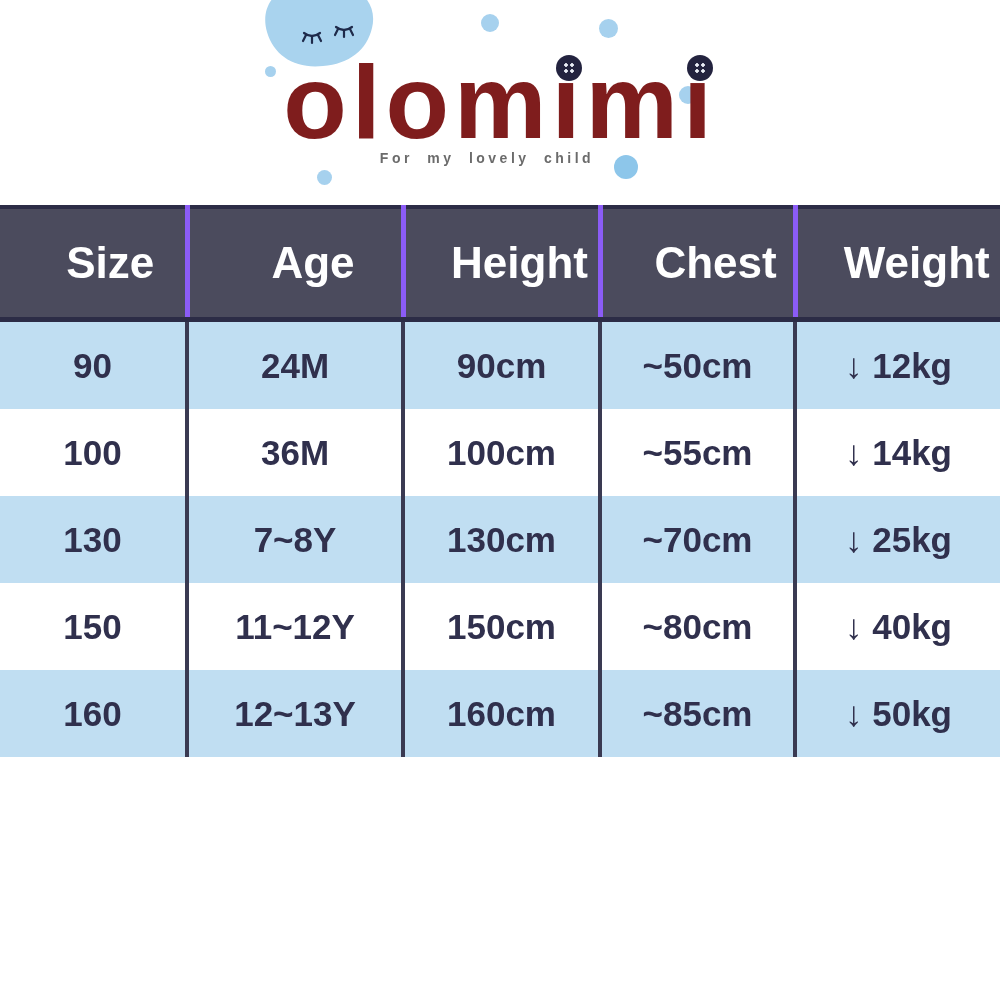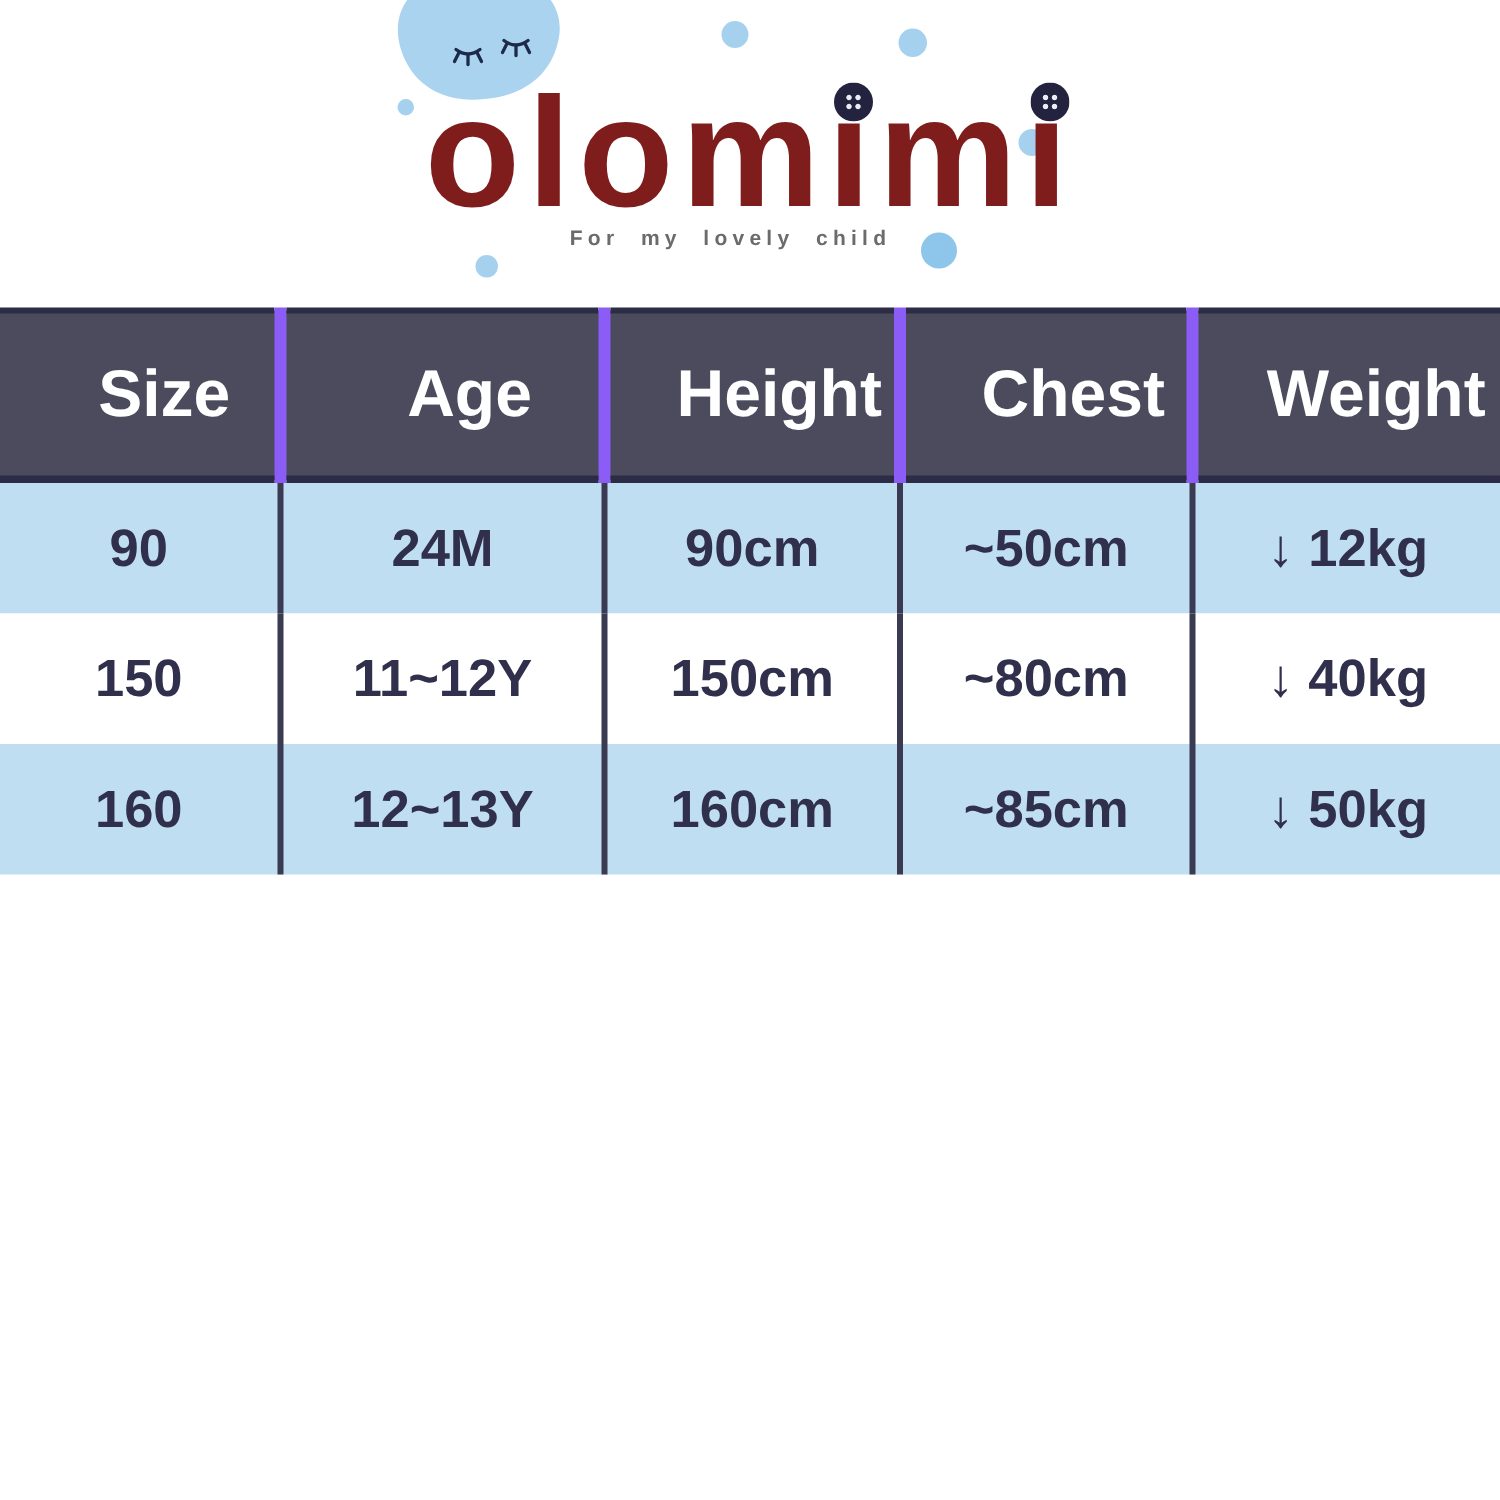--- a/index.html
+++ b/index.html
@@ -42,21 +42,21 @@
   
   table.size-table{
     position:absolute;top:205px;left:0;width:1000px;
     border-collapse:collapse;table-layout:fixed;
   }
   .size-table th{
     height:106px;background:#4b4b5d;color:#ffffff;
     font-size:44px;font-weight:bold;text-align:center;vertical-align:middle;
     border-top:4px solid #2c2c46;border-bottom:5px solid #2c2c46;padding-left:37px;
   }
-  .size-table th + th{border-left:8px solid #8b5cf6;}
+  .size-table th + th{border-left:5px solid #8b5cf6;}
   .size-table td{
     height:85px;background:#ffffff;color:#30304d;
     font-size:35px;text-align:center;vertical-align:middle;
     white-space:nowrap;
     font-weight:bold;
   }
   .size-table td + td{border-left:4px solid #3a3a52;}
   .size-table tbody tr:nth-child(odd) td{background:#c0def2;}
 </style>
 </head>
@@ -112,20 +112,34 @@
     </thead>
     <tbody>
         <tr>
           <td>90</td>
           <td>24M</td>
           <td>90cm</td>
           <td>~50cm</td>
           <td>↓ 12kg</td>
         </tr>
         <tr>
+          <td>100</td>
+          <td>36M</td>
+          <td>100cm</td>
+          <td>~55cm</td>
+          <td>↓ 14kg</td>
+        </tr>
+        <tr>
+          <td>130</td>
+          <td>7~8Y</td>
+          <td>130cm</td>
+          <td>~70cm</td>
+          <td>↓ 25kg</td>
+        </tr>
+        <tr>
           <td>150</td>
           <td>11~12Y</td>
           <td>150cm</td>
           <td>~80cm</td>
           <td>↓ 40kg</td>
         </tr>
         <tr>
           <td>160</td>
           <td>12~13Y</td>
           <td>160cm</td>

